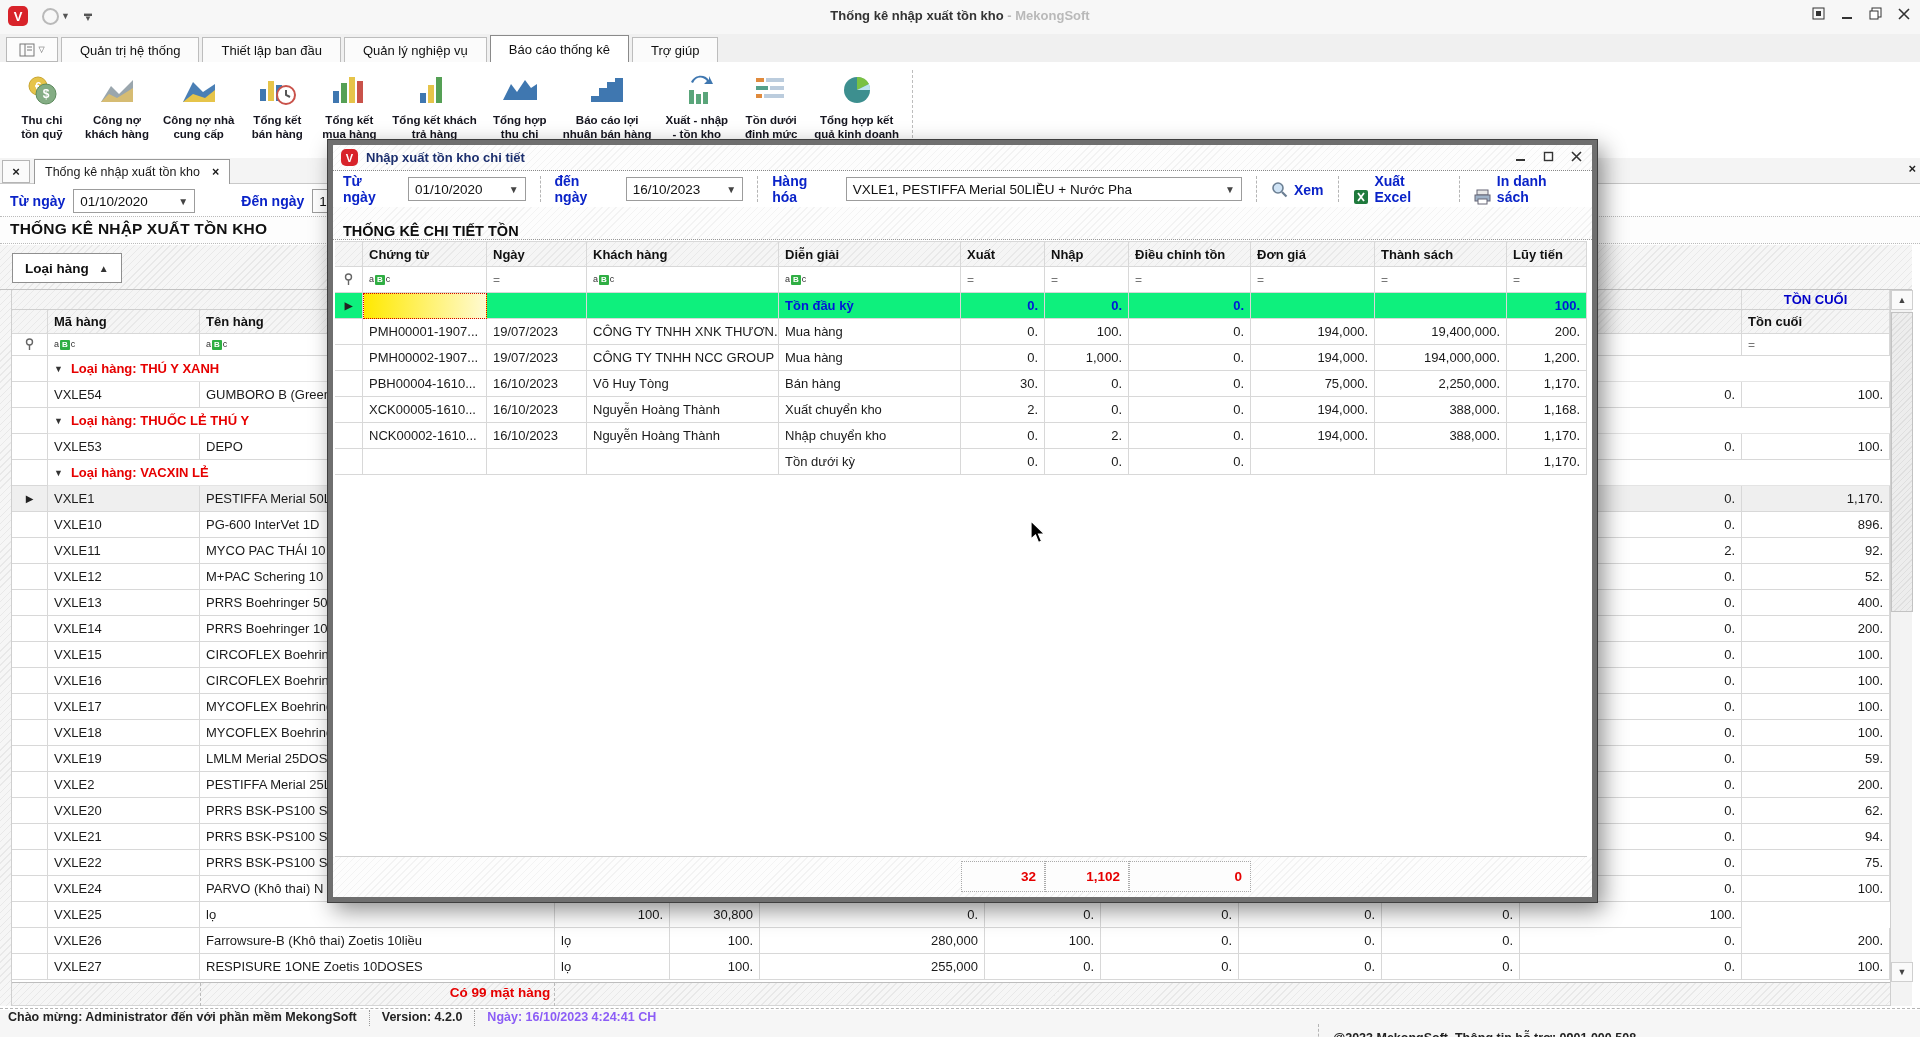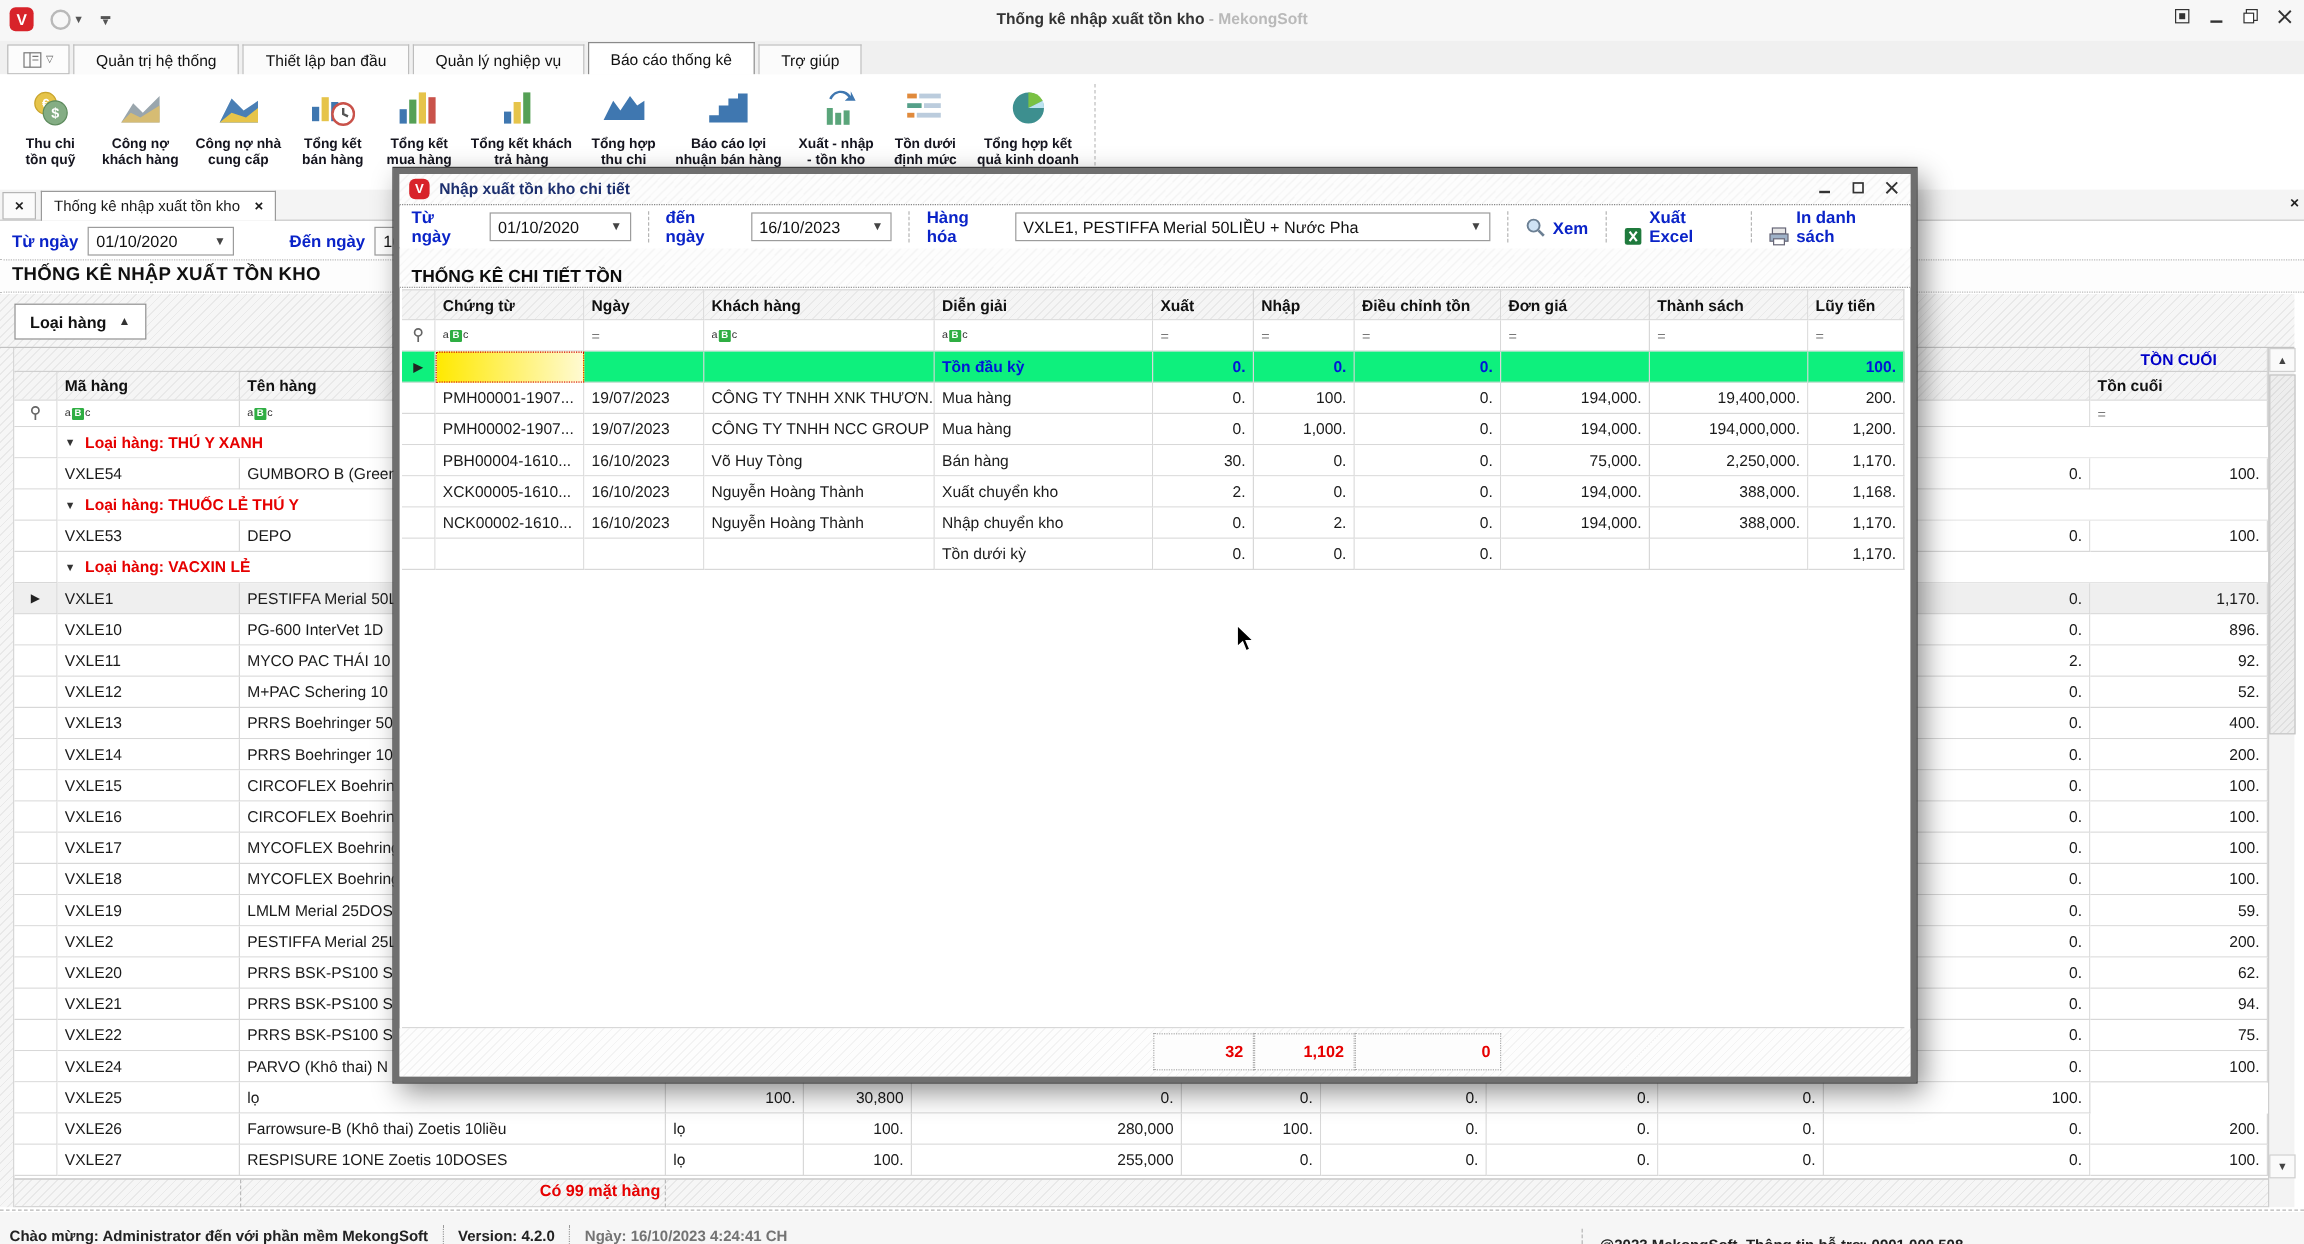--- a/index.html
+++ b/index.html
@@ -62,21 +62,21 @@
   .bcell.num { justify-content:flex-end; }
   .bcell.ind { padding:0; }
   .b-ghdr .bcell, .b-hdr .bcell, .b-flt .bcell { background-color:#f5f5f5; background-image:repeating-linear-gradient(135deg, rgba(0,0,0,.05) 0 1px, transparent 1px 5px); font-weight:bold; }
   .b-ghdr .bcell { height:20px; border-bottom:1px solid #cfcfcf; }
   .b-hdr .bcell { height:24px; color:#111;text-align:right; }
   .b-flt .bcell { height:22px; font-weight:normal; background-image:none; background-color:#fff; }
   .hdr-blue { color:#0000c8 !important; }
   .group-row-label { color:#e60000; font-weight:bold; display:flex; align-items:center; gap:8px; border-bottom:1px solid #e4e4e4; padding:0 6px; height:26px; background:#fff; grid-column:2 / -1; }
   .tri { font-size:9px; color:#333; }
   .sel .bcell { background:#efefef; }
-  .redtext { color:#737373; font-weight:bold; }
+  .redtext { color:#8b5cf6; font-weight:bold; }
 
   .abcicon { font-size:9px; color:#333; display:inline-flex; align-items:center; line-height:1; }
   .abcicon b { background:#2fae43; color:#fff; padding:1px 2px; font-size:8px; border-radius:1px; margin:0 1px; }
   .eqicon { color:#777; font-size:12px; }
 
   #bg-footer { left:12px; top:982px; width:1878px; height:24px; border-top:1px solid #bdbdbd; border-bottom:1px solid #d5d5d5; }
   #bg-footer-cell { left:188px; top:0; width:355px; height:23px; border-left:1px dashed #bbb; border-right:1px dashed #bbb; }
   #bg-count { left:340px; top:985px; width:320px; text-align:center; color:#e60000; font-weight:bold; font-size:13.5px; }
 
   
@@ -102,21 +102,21 @@
   .mcell { border-right:1px solid #d8d8d8; border-bottom:1px solid #d8d8d8; padding:0 6px; height:26px; display:flex; align-items:center; overflow:hidden; white-space:nowrap; background:#fff; }
   .mcell.num { justify-content:flex-end; }
   .m-hdr .mcell { background-color:#f5f5f5; background-image:repeating-linear-gradient(135deg, rgba(0,0,0,.05) 0 1px, transparent 1px 5px); font-weight:bold; color:#111; border-top:1px solid #d8d8d8; }
   .open-row .mcell { background:#0ef07d; color:#0016d9; font-weight:bold; }
   .open-row .mcell.cell-sel { background:linear-gradient(90deg,#ffe900,#fffad2); border:1px dotted #d40000; }
   #m-footer { left:0; top:712px; width:1259px; height:40px; }
   .total-box { position:absolute; top:4px; height:31px; border:1px dotted #aaa; display:flex; align-items:center; justify-content:flex-end; padding:0 8px; color:#e60000; font-weight:bold; font-size:13.5px; background:#fdfdfd; }
 
   
   #status-dash { left:0; top:1008px; width:1920px; height:0; border-top:1px dashed #b5b5b5; }
-  #statusbar { left:0; top:1010px; width:1920px; height:27px; background:#f6f6f6; display:flex; align-items:flex-end; font-size:12.5px; font-weight:bold; color:#222; }
+  #statusbar { left:0; top:1010px; width:1920px; height:27px; background:#f6f6f6; display:flex; align-items:flex-start; font-size:12.5px; font-weight:bold; color:#222; }
   .st-sep { width:0; height:16px; border-left:1px dotted #9a9a9a; margin:0 12px; }
   #st-right { position:absolute; left:1318px; top:0; height:27px; display:flex; align-items:center; border-left:1px dashed #b5b5b5; padding-left:14px; width:602px;margin-top:14px; }
 
   #cursor { left:1030px; top:520px; pointer-events:none; }
 </style>
 </head>
 <body>
 
 <div id="screen">
 

